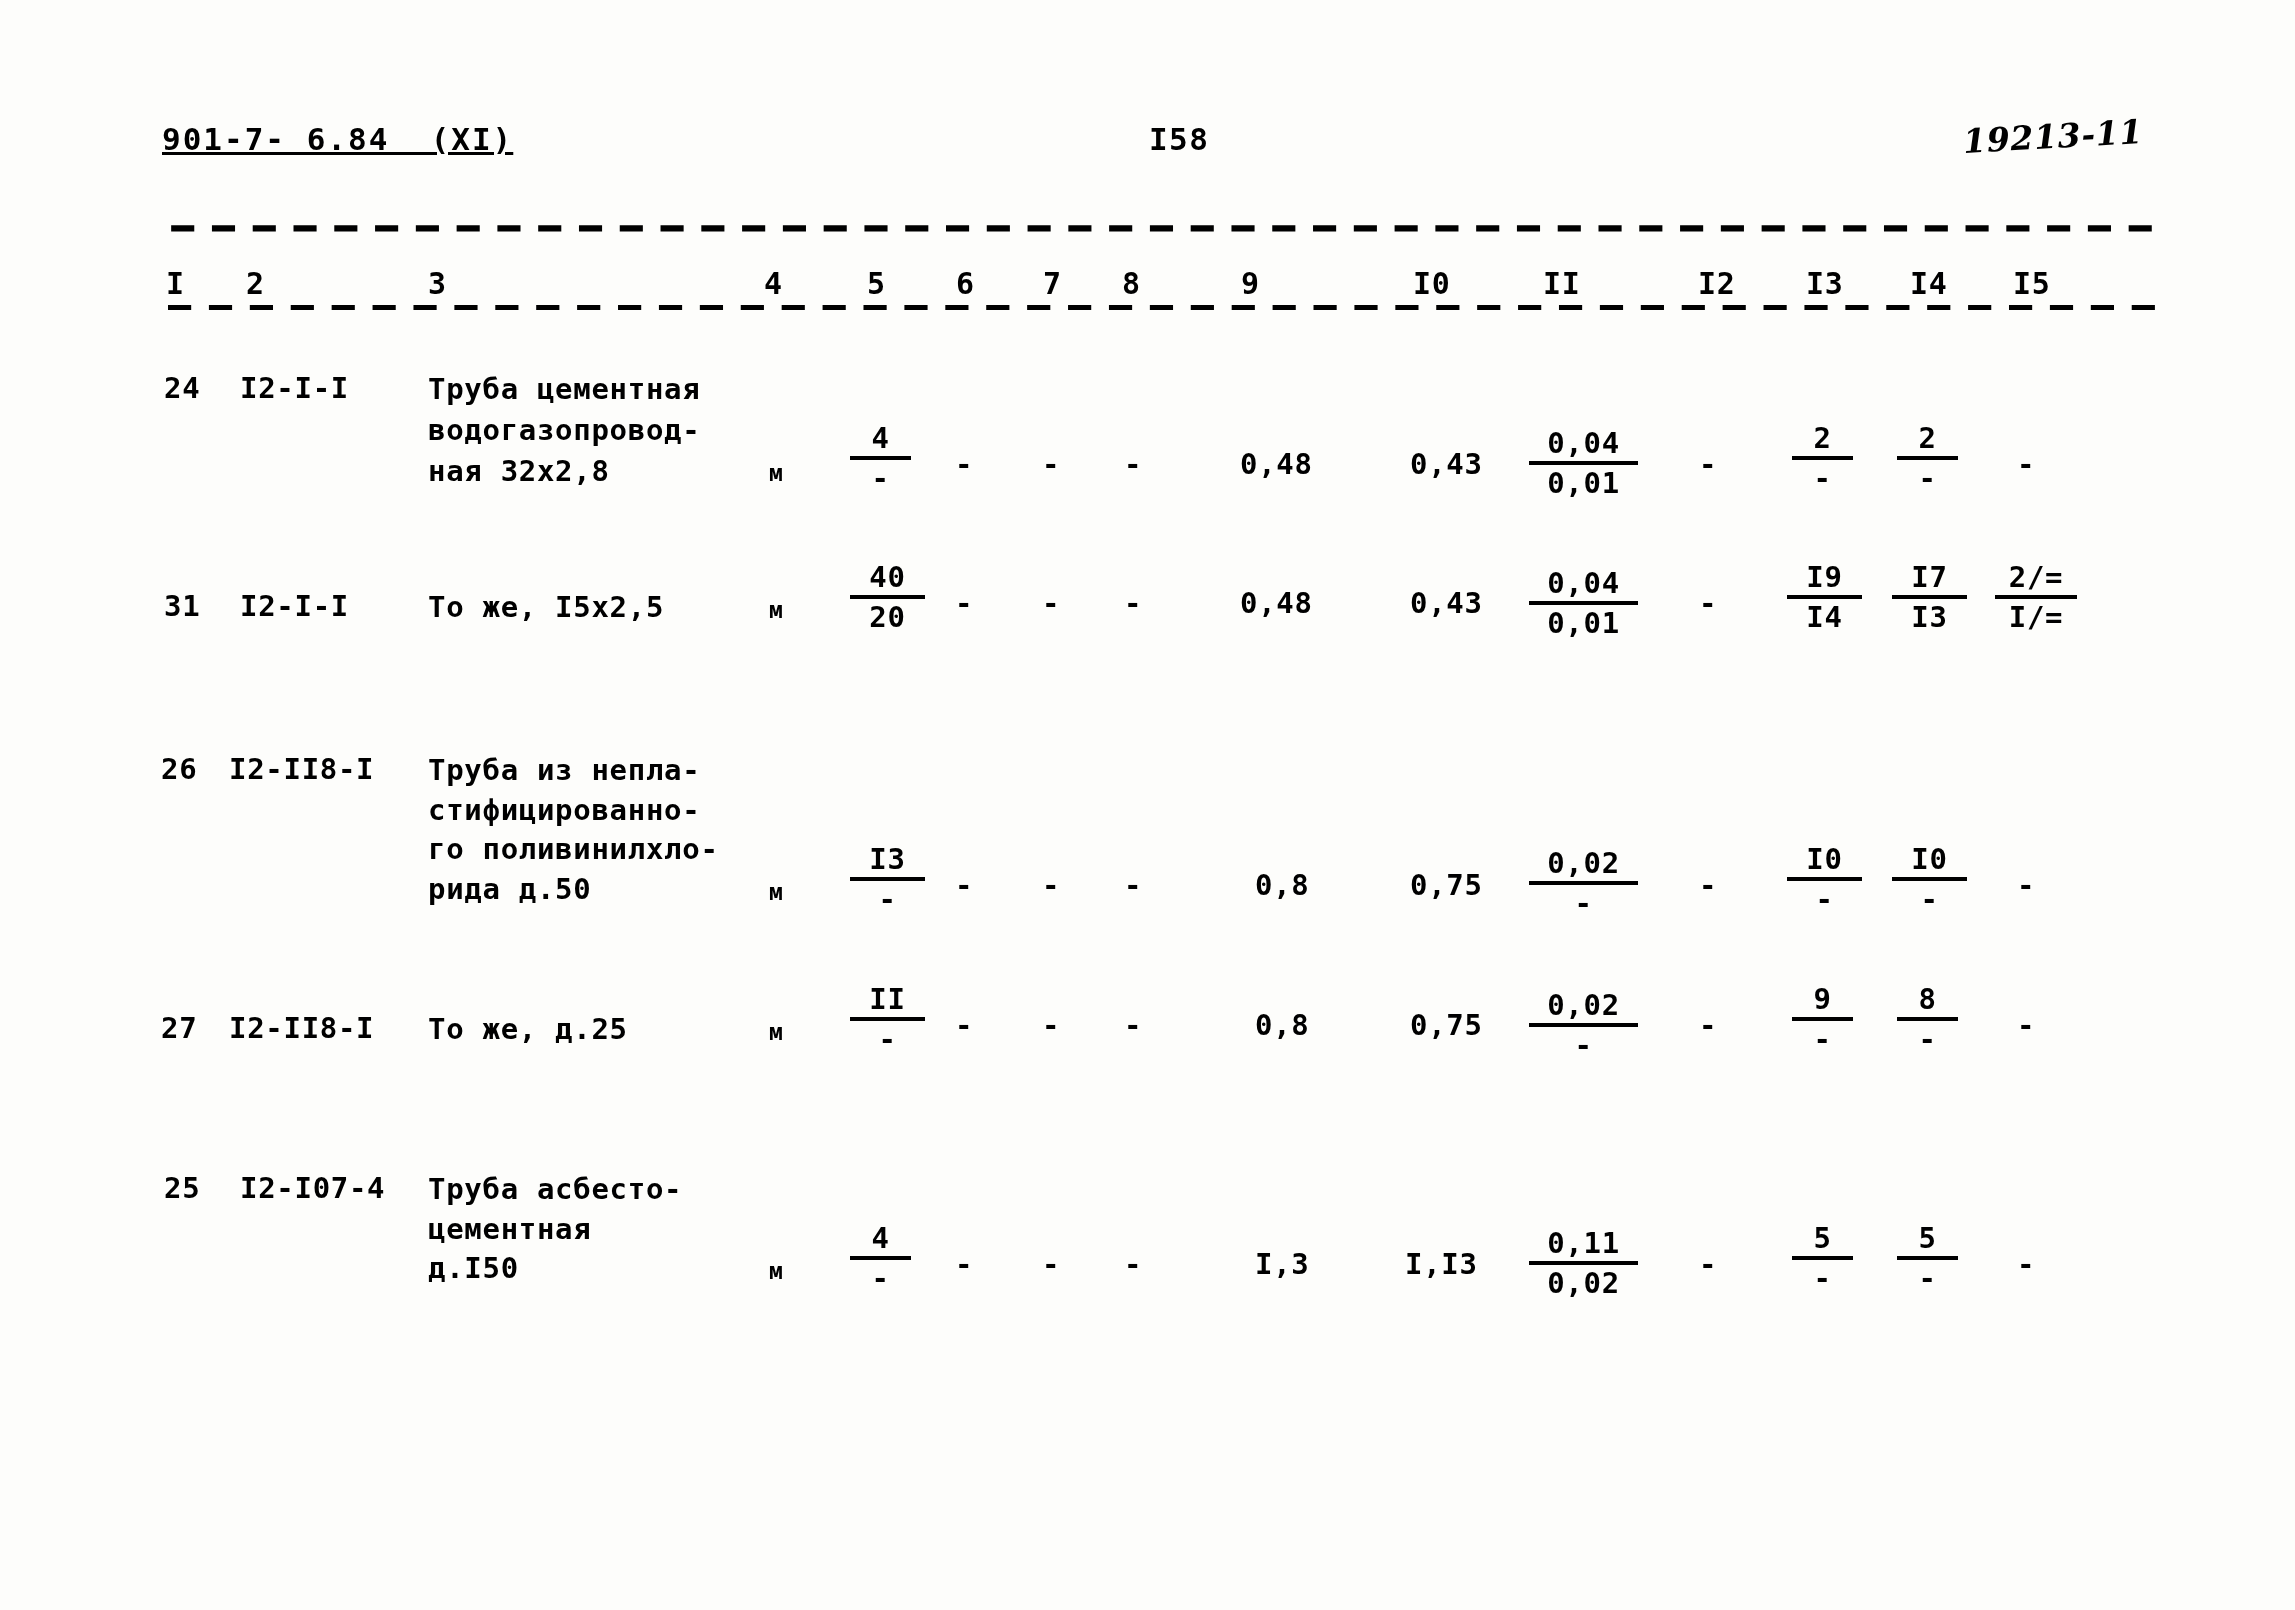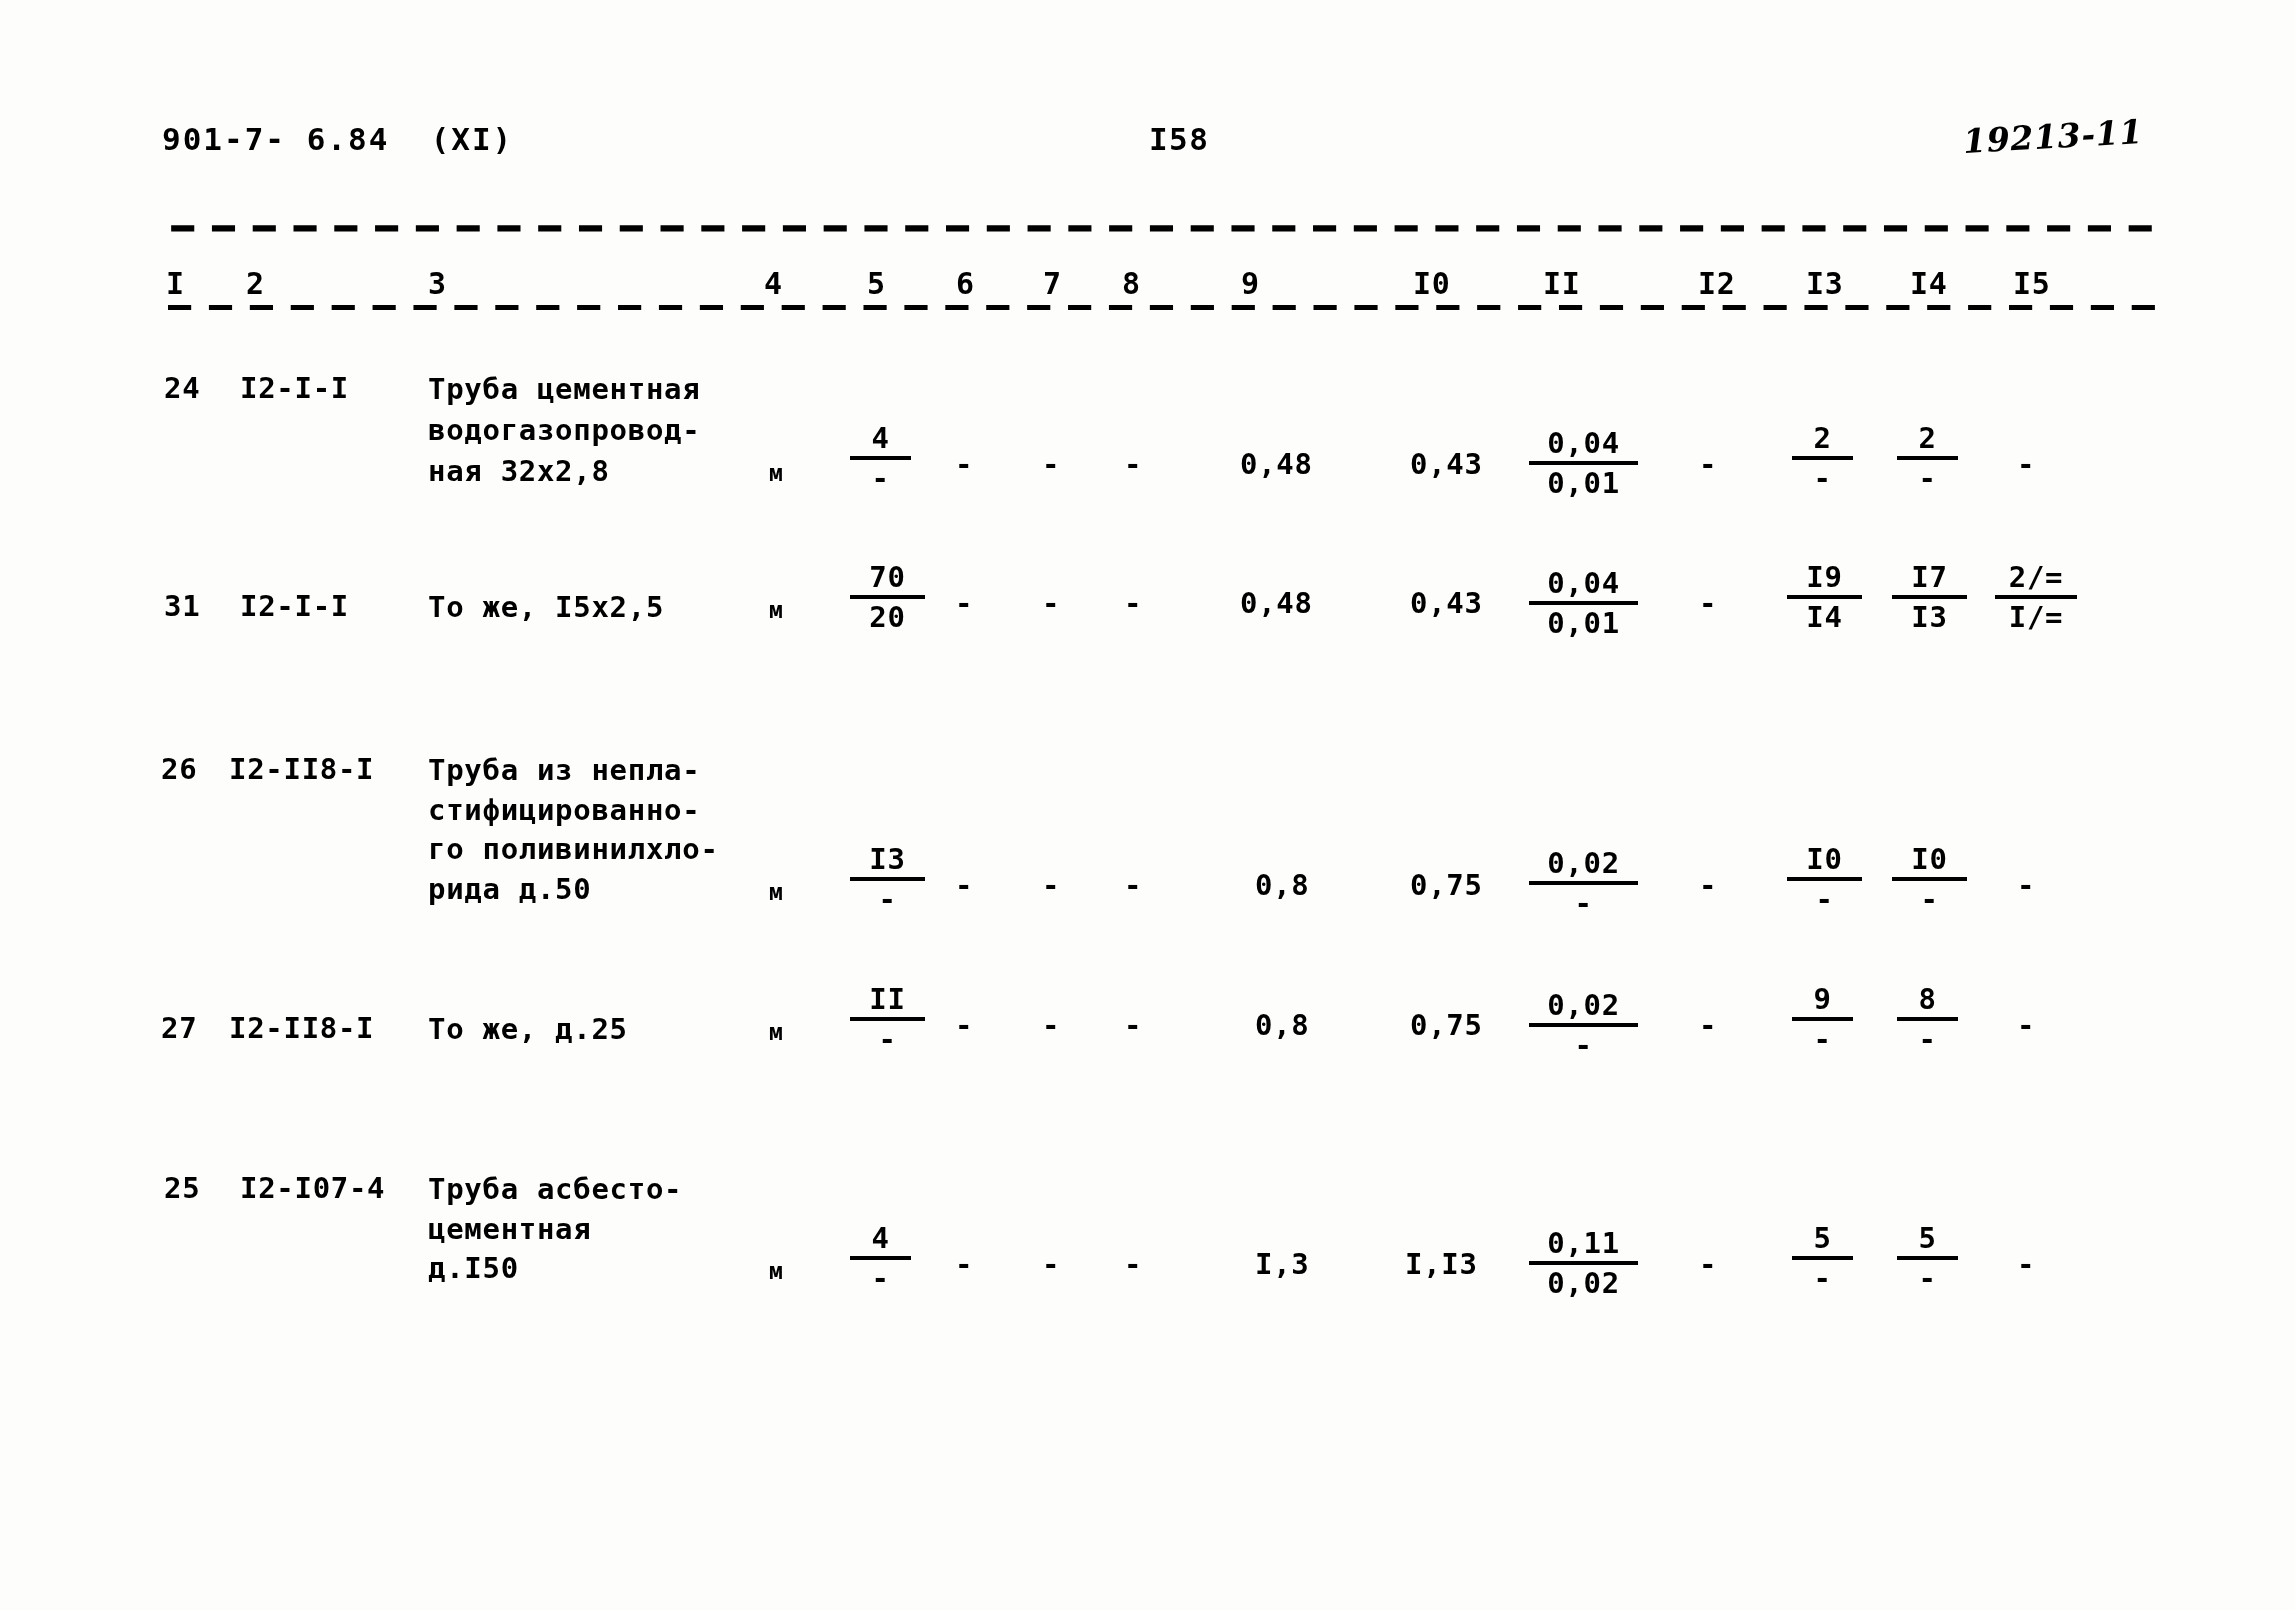--- a/index.html
+++ b/index.html
@@ -30,20 +30,21 @@
     height: 48px;
   }
   .hdr-code {
     position: absolute;
     left: 162px;
     top: 0;
     font-size: 31px;
     letter-spacing: 2px;
     font-weight: 700;
     white-space: pre;
+    text-decoration: underline;
   }
   .hdr-page {
     position: absolute;
     left: 1149px;
     top: 0;
     font-size: 31px;
     letter-spacing: 1.4px;
     font-weight: 700;
   }
   .hdr-hand {
@@ -210,21 +211,21 @@
     <div class="cell dash" style="left:2017px;top:76px">-</div>
   </div>
 
   <div class="row" style="top:586px">
     <div class="cell" style="left:164px;top:0">31</div>
     <div class="cell" style="left:240px;top:0">I2-I-I</div>
     <div class="cell desc" style="left:428px;top:0">То же, I5х2,5</div>
     <div class="cell sm" style="left:769px;top:4.1px">м</div>
 
     <div class="frac" style="left:850px;top:-26px;width:75px">
-      <span class="num">70</span>
+      <span class="num">40</span>
       <span class="bar"></span>
       <span class="den">20</span>
     </div>
 
     <div class="cell dash" style="left:955px;top:-2.7px">-</div>
     <div class="cell dash" style="left:1042px;top:-2.7px">-</div>
     <div class="cell dash" style="left:1124px;top:-2.7px">-</div>
     <div class="cell" style="left:1240px;top:-2.7px">0,48</div>
     <div class="cell" style="left:1410px;top:-2.7px">0,43</div>
 

